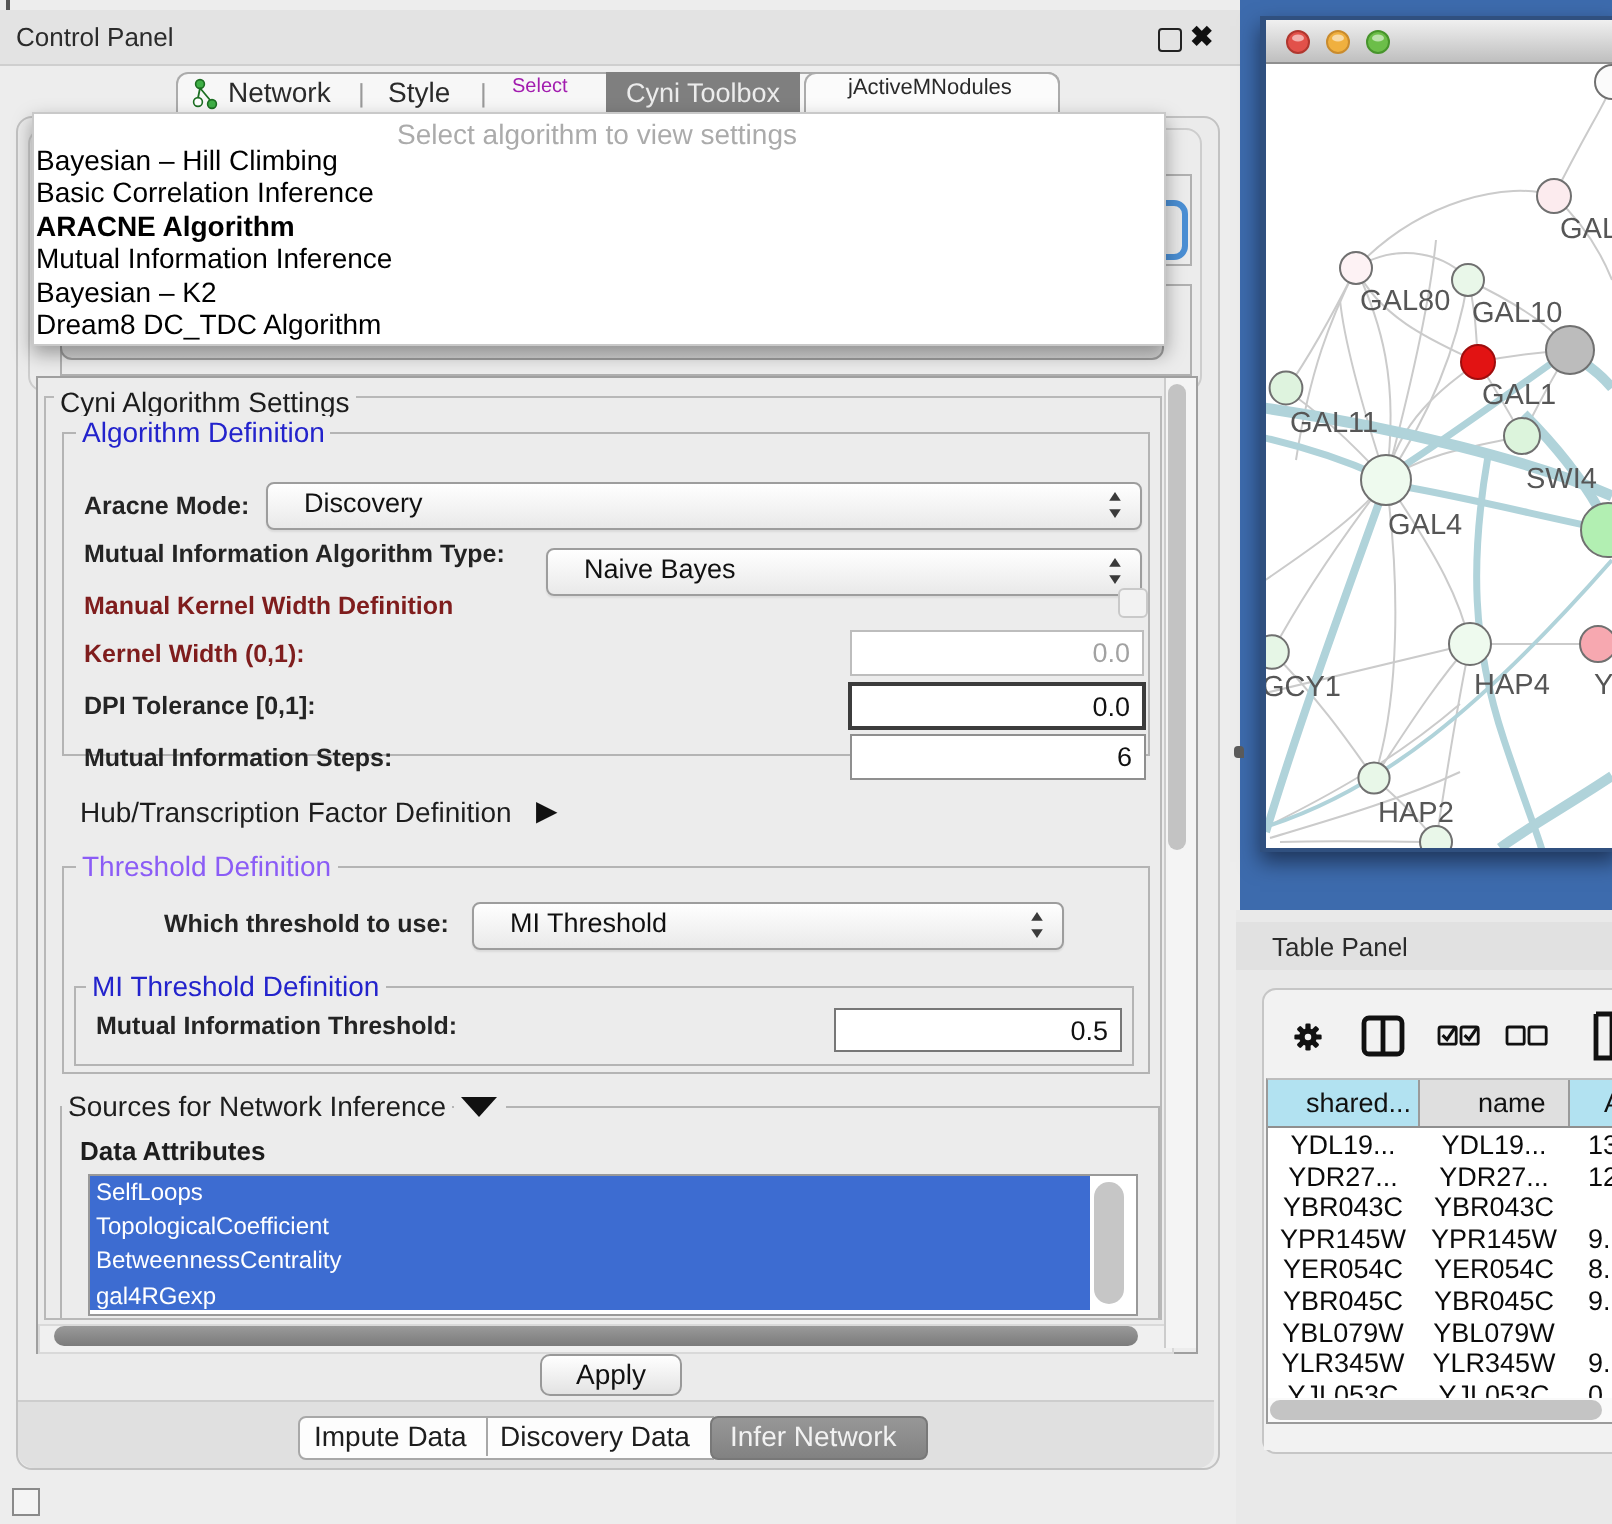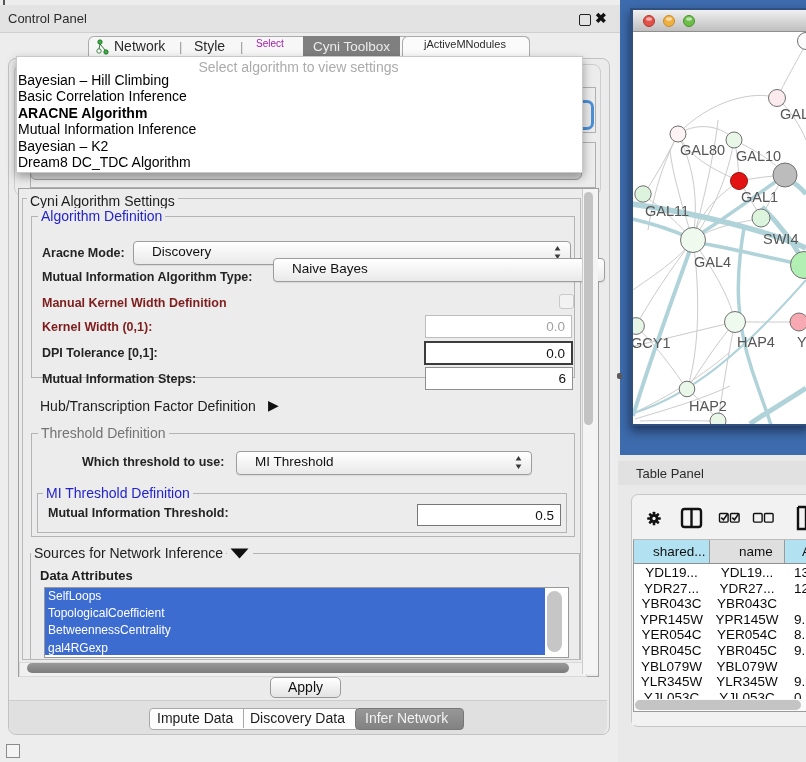--- a/index.html
+++ b/index.html
@@ -65,41 +65,41 @@
 </div>
 <div class="abs lbl" style="left:42px;top:246px;">Aracne Mode:</div>
 <div class="combo" style="left:133px;top:241px;width:436px;height:22px;">
   <span class="ct">Discovery</span>
   <svg style="position:absolute;right:9px;top:4px;" width="7" height="13" viewBox="0 0 7 13">
     <path d="M3.5 0 L6.4 4.4 H0.6 Z" fill="#3a3a3a"></path>
       <path d="M3.5 13 L6.4 8.6 H0.6 Z" fill="#3a3a3a"></path>
   </svg>
 </div>
 <div class="abs lbl" style="left:42px;top:270px;">Mutual Information Algorithm Type:</div>
-<div class="combo" style="left:273px;top:258px;width:296px;height:22px;padding-left:34px;">
+<div class="combo" style="left:273px;top:274px;width:296px;height:22px;">
   <span class="ct">Naive Bayes</span>
   <svg style="position:absolute;right:9px;top:4px;" width="7" height="13" viewBox="0 0 7 13">
     <path d="M3.5 0 L6.4 4.4 H0.6 Z" fill="#3a3a3a"></path>
       <path d="M3.5 13 L6.4 8.6 H0.6 Z" fill="#3a3a3a"></path>
   </svg>
 </div>
 <div class="abs glbl" style="left:42px;top:296px;">Manual Kernel Width Definition</div>
 <div class="abs" style="left:559px;top:294px;width:13px;height:13px;border:1px solid #c9c9c9;border-radius:3px;background:#f2f2f2;"></div>
 <div class="abs glbl" style="left:42px;top:320px;">Kernel Width (0,1):</div>
 <div class="tin" style="left:425px;top:315px;width:139px;height:20px;border:1px solid #bdbdbd;color:#a2a2a2;padding:1px 6px 0 0;line-height:20px;">0.0</div>
 <div class="abs lbl" style="left:42px;top:346px;">DPI Tolerance [0,1]:</div>
 <div class="tin" style="left:424px;top:341px;width:139px;height:19px;border:2px solid #3c3c3c;padding:1px 6px 0 0;line-height:19px;">0.0</div>
 <div class="abs lbl" style="left:42px;top:372px;">Mutual Information Steps:</div>
 <div class="tin" style="left:425px;top:367px;width:140px;height:20px;border:1px solid #8f8f8f;padding:1px 6px 0 0;line-height:20px;">6</div>
 
 <div class="abs" style="left:40px;top:398px;font-size:14px;color:#1d1d1d;">Hub/Transcription Factor Definition</div>
 <div class="abs" style="left:268px;top:397px;font-size:14px;color:#111;">▶</div>
 
 <div class="grp" style="left:31px;top:433px;width:542px;height:102px;">
-  <div class="gtitle" style="left:6px;color:#737373;">Threshold Definition</div>
+  <div class="gtitle" style="left:6px;color:#8b5cf6;">Threshold Definition</div>
 </div>
 <div class="abs lbl" style="left:82px;top:455px;">Which threshold to use:</div>
 <div class="combo" style="left:236px;top:451px;width:294px;height:22px;">
   <span class="ct">MI Threshold</span>
   <svg style="position:absolute;right:9px;top:4px;" width="7" height="13" viewBox="0 0 7 13">
     <path d="M3.5 0 L6.4 4.4 H0.6 Z" fill="#3a3a3a"></path>
       <path d="M3.5 13 L6.4 8.6 H0.6 Z" fill="#3a3a3a"></path>
   </svg>
 </div>
 

